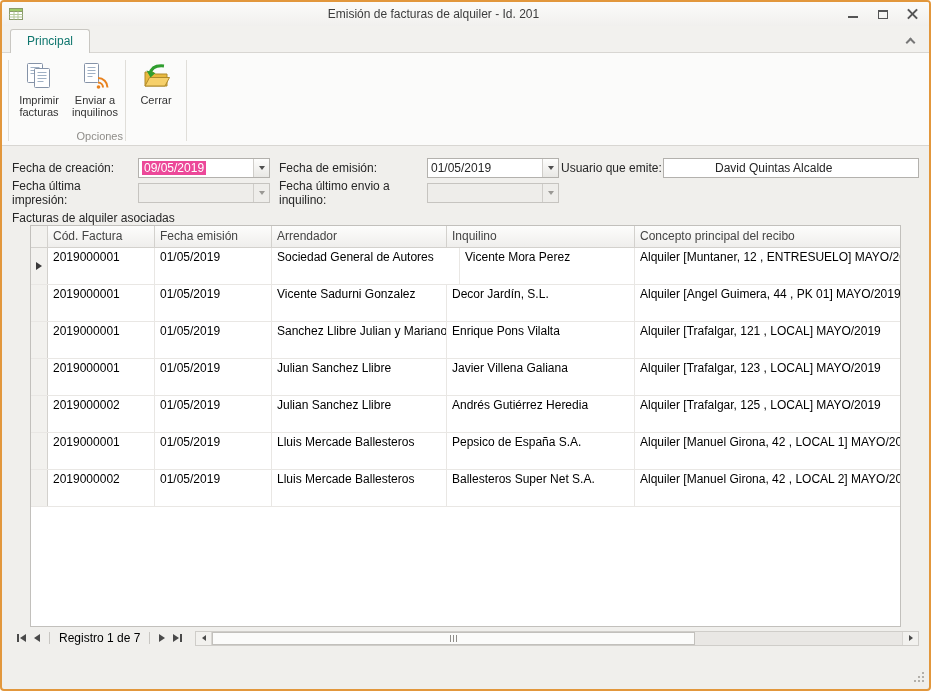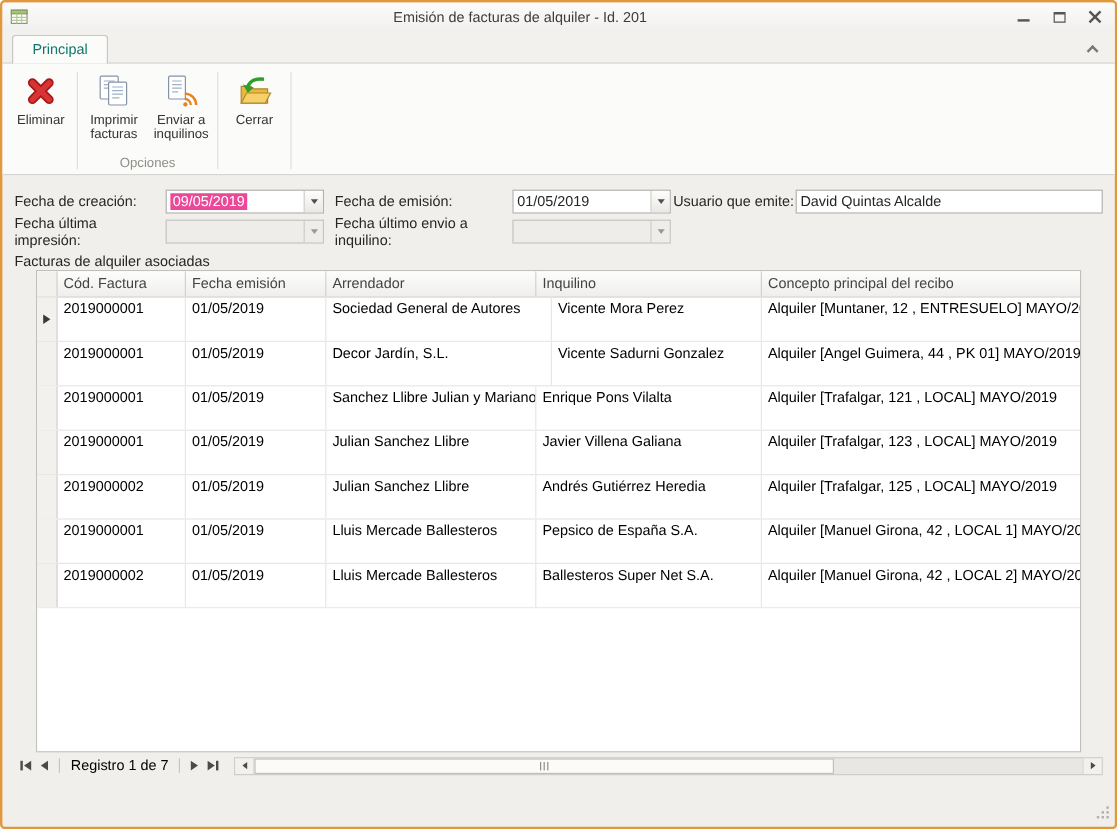--- a/index.html
+++ b/index.html
@@ -66,37 +66,37 @@
     display:flex; padding:3px 4px 0 4px;
   }
   .rgroup { display:flex; flex-direction:column; }
   .rbuttons { display:flex; flex:1; align-items:flex-start; }
   .rbtn {
     width:56px; display:flex; flex-direction:column; align-items:center;
     padding-top:5px; gap:3px; cursor:default; border-radius:2px;
   }
   .ricon { height:30px; display:flex; align-items:center; justify-content:center; }
   .rlbl { text-align:center; font-size:11px; line-height:12px; color:#333; }
-  .group-label { text-align:center; font-size:11px; color:#8f8d89; height:15px; flex:0 0 15px; }
+  .group-label { text-align:right; font-size:11px; color:#8f8d89; height:15px; flex:0 0 15px; }
   .rsep { width:1px; background:#e0ded9; margin:4px 2px; }
   
   .form { padding:9px 10px 0 10px; }
   .form-row { display:flex; align-items:center; height:25px; }
   .flabel { color:#262626; }
   .l1 { width:126px; flex:0 0 126px; }
   .l2 { width:148px; flex:0 0 148px; }
   .l3 { width:104px; flex:0 0 104px; padding-left:2px; }
   .combo, .textfield {
     height:20px; background:#fff;
     border:1px solid #b3b1ad;
     display:flex; align-items:center; overflow:hidden;
   }
   .f1 { width:132px; flex:0 0 132px; margin-right:9px; }
   .f2 { width:132px; flex:0 0 132px; }
-  .f3 { flex:1; }
+  .f3 { flex:1;padding-left:48px; }
   .combo .val, .textfield .val { flex:1; padding:0 3px; white-space:nowrap; overflow:hidden; }
   .combo .dd {
     width:16px; height:100%;
     border-left:1px solid #cfcdc9;
     display:flex; align-items:center; justify-content:center;
     background:linear-gradient(#fdfdfc,#e9e8e5);
   }
   .dd-arrow { width:0; height:0; border-left:3px solid transparent; border-right:3px solid transparent; border-top:4px solid #4f4f4f; }
   .combo.disabled { background:#eeedea; border-color:#c6c4c0; }
   .combo.disabled .dd { background:#eeedea; }
@@ -190,34 +190,20 @@
   </div>
 
   <div class="tabrow">
     <div class="tab">Principal</div>
     <div class="ribbon-collapse">
       <div class="chevron-up"></div>
     </div>
   </div>
 
   <div class="ribbon">
-    <div class="rgroup">
-      <div class="rbuttons">
-        <div class="rbtn">
-          <span class="ricon">
-            <svg width="28" height="28" viewBox="0 0 28 28">
-              <path d="M7 7 L21 21 M21 7 L7 21" stroke="#a51a1a" stroke-width="7.5" stroke-linecap="round"></path>
-              <path d="M7 7 L21 21 M21 7 L7 21" stroke="#d93434" stroke-width="4.5" stroke-linecap="round"></path>
-            </svg>
-          </span>
-          <span class="rlbl">Eliminar</span>
-        </div>
-      </div>
-      <div class="group-label"></div>
-    </div>
     <div class="rsep"></div>
 
     <div class="rgroup">
       <div class="rbuttons">
         <div class="rbtn">
           <span class="ricon">
             <svg width="28" height="28" viewBox="0 0 28 28">
               <rect x="2.5" y="1.5" width="15" height="19" rx="1" fill="#fff" stroke="#8593a8"></rect>
               <path d="M5.5 5.5 h9 M5.5 8.5 h9 M5.5 11.5 h9" stroke="#9fb0c4" fill="none"></path>
               <rect x="9.5" y="6.5" width="15" height="19" rx="1" fill="#fff" stroke="#8593a8"></rect>
@@ -324,22 +310,22 @@
           <div class="cell col-1">01/05/2019</div>
           <div class="cell col-3">Sociedad General de Autores</div>
           <div class="cell col-2">Vicente Mora Perez</div>
           <div class="cell col-4">Alquiler [Muntaner, 12 , ENTRESUELO] MAYO/2019</div>
           <div class="cell col-5"></div>
         </div>
         <div class="grid-row">
           <div class="cell row-indicator"></div>
           <div class="cell col-0">2019000001</div>
           <div class="cell col-1">01/05/2019</div>
+          <div class="cell col-2">Vicente Sadurni Gonzalez</div>
           <div class="cell col-3">Decor Jardín, S.L.</div>
-          <div class="cell col-2">Vicente Sadurni Gonzalez</div>
           <div class="cell col-4">Alquiler [Angel Guimera, 44 , PK 01] MAYO/2019</div>
           <div class="cell col-5"></div>
         </div>
         <div class="grid-row">
           <div class="cell row-indicator"></div>
           <div class="cell col-0">2019000001</div>
           <div class="cell col-1">01/05/2019</div>
           <div class="cell col-2">Sanchez Llibre Julian y Mariano C...</div>
           <div class="cell col-3">Enrique Pons Vilalta</div>
           <div class="cell col-4">Alquiler [Trafalgar, 121 , LOCAL] MAYO/2019</div>

